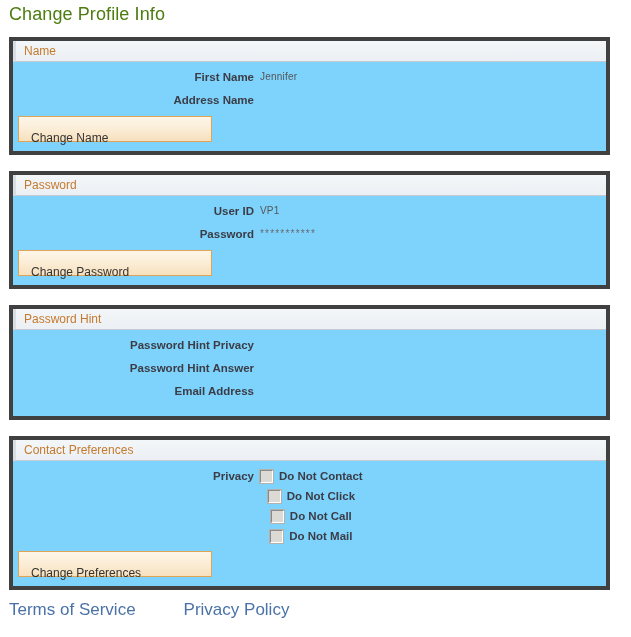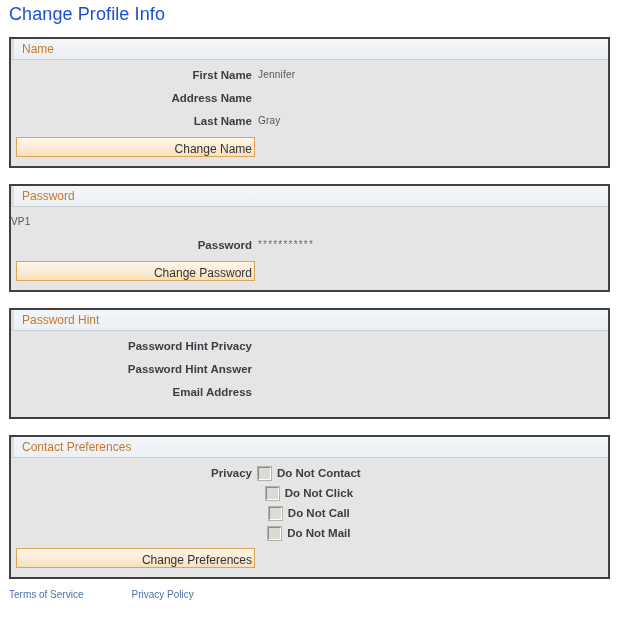--- a/index.html
+++ b/index.html
@@ -16,61 +16,61 @@
     overflow: hidden;
   }
 
   .page {
     padding: 0 0 0 0;
   }
 
   .page-title {
     font-size: 18px;
     font-weight: normal;
-    color: #1d4ed8;
+    color: #4d7c0f;
     margin: 0;
     padding: 4px 0 0 9px;
     letter-spacing: 0.1px;
   }
 
   .page-subtitle {
     margin: 0;
     padding: 10px 9px 0 9px;
     font-size: 11.5px;
     line-height: 15px;
     color: #444444;
     white-space: pre-wrap;
     max-width: 530px;
   }
 
   
   .panel {
     margin: 16px 21px 0 9px;
-    border: 2px solid #404040;
+    border: 4px solid #404040;
     background: #ffffff;
   }
   .panel:first-of-type {
     margin-top: 12px;
   }
 
   .panel-header {
     height: 20px;
     line-height: 20px;
     background: linear-gradient(to bottom, #f4f7f9 0%, #eceff3 100%);
     border-bottom: 1px solid #c5cbd4;
     border-left: 3px solid #d9dee4;
     padding-left: 8px;
     color: #c47a2e;
     font-size: 12px;
     font-weight: normal;
   }
 
   .panel-body {
     padding: 8px 0 9px 0;
-    background: #e5e5e5;
+    background: #7dd3fc;
   }
 
   
   .field-row {
     display: flex;
     align-items: flex-start;
     margin-bottom: 9px;
   }
   .field-label {
     width: 247px;
@@ -128,43 +128,43 @@
     line-height: 12px;
   }
 
   
   .btn-row {
     padding-left: 5px;
     margin-top: 2px;
   }
   .action-btn {
     display: block;
-    width: 239px;
+    width: 194px;
     height: 20px;
     line-height: 18px;
-    text-align: right;
+    text-align: left;
     font-family: "Liberation Sans", sans-serif;
     font-size: 12px;
     color: #333333;
     background: linear-gradient(to bottom, #fdf6e9 0%, #fbedd6 50%, #f7e0bd 100%);
     border: 1px solid #e0a458;
     cursor: pointer;
-    padding: 2px;
+    padding: 12px;
     box-sizing: border-box;
   }
 
   
   .footer {
     margin: 10px 0 0 9px;
     display: flex;
     align-items: center;
   }
   .footer-link {
     color: #4a72a8;
-    font-size: 10px;
+    font-size: 17px;
     text-decoration: none;
     cursor: pointer;
   }
   .footer-gap { width: 48px; }
 </style>
 </head>
 <body>
 
 <div class="page">
 
@@ -177,37 +177,34 @@
       <div class="field-row">
         <div class="field-label">First Name</div>
         <div class="field-value">Jennifer</div>
       </div>
 
       <div class="field-row">
         <div class="field-label">Address Name</div>
         <div class="field-value"></div>
       </div>
 
-      <div class="field-row">
-        <div class="field-label">Last Name</div>
-        <div class="field-value">Gray</div>
-      </div>
 
       <div class="btn-row">
         <button class="action-btn">Change Name</button>
       </div>
 
     </div>
   </div>
 
   <div class="panel">
     <div class="panel-header">Password</div>
     <div class="panel-body">
 
       <div class="field-row">
+        <div class="field-label">User ID</div>
         <div class="field-value">VP1</div>
       </div>
 
       <div class="field-row">
         <div class="field-label">Password</div>
         <div class="field-value mask">***********</div>
       </div>
 
       <div class="btn-row">
         <button class="action-btn">Change Password</button>

